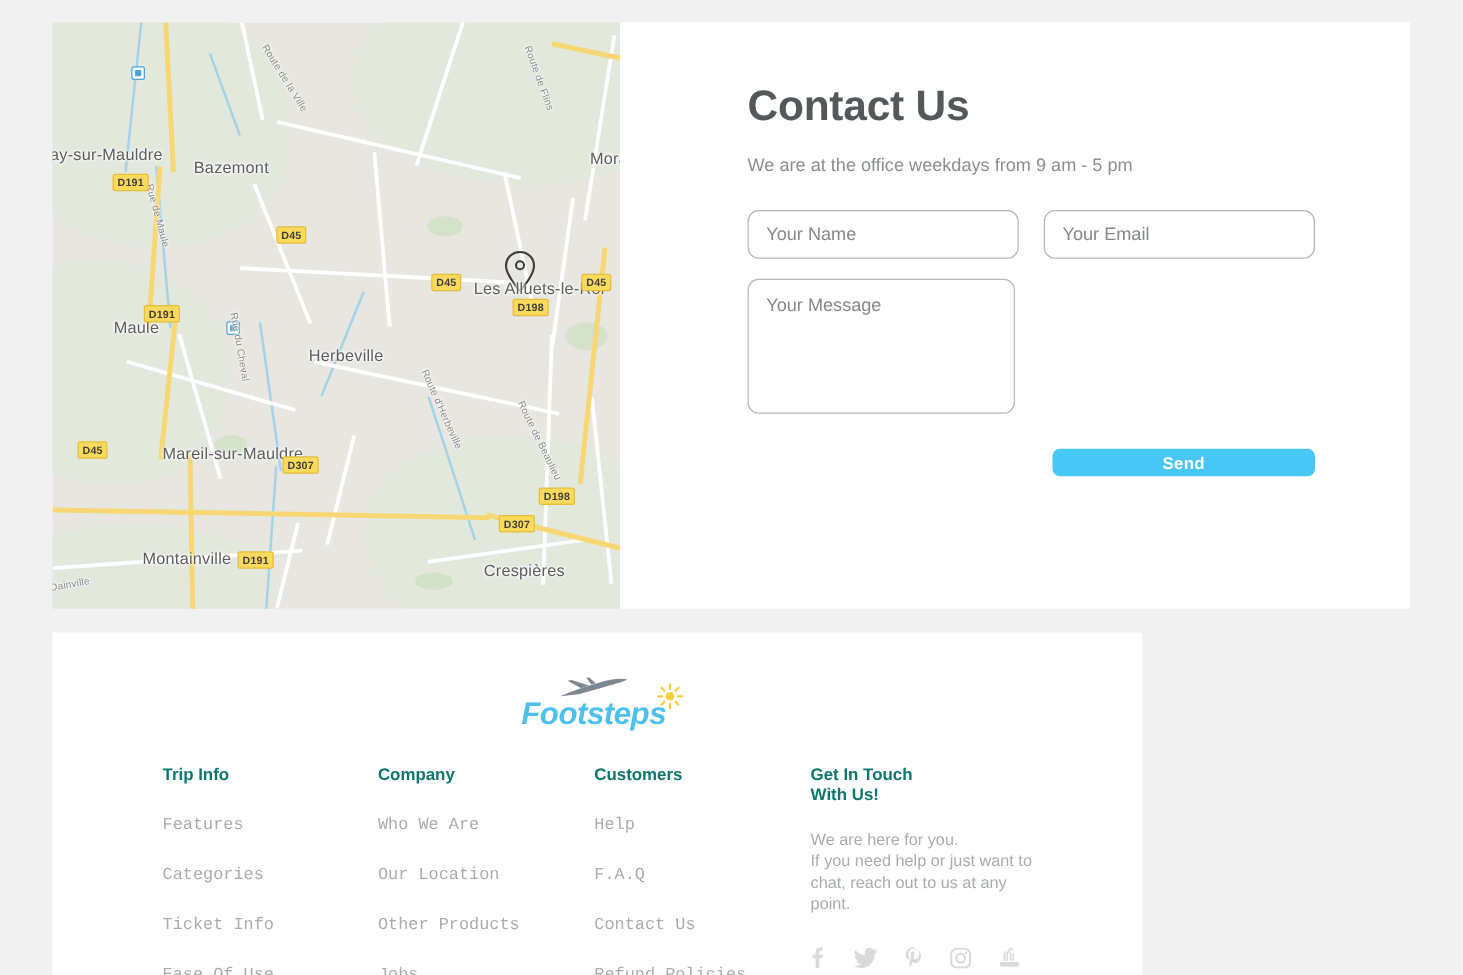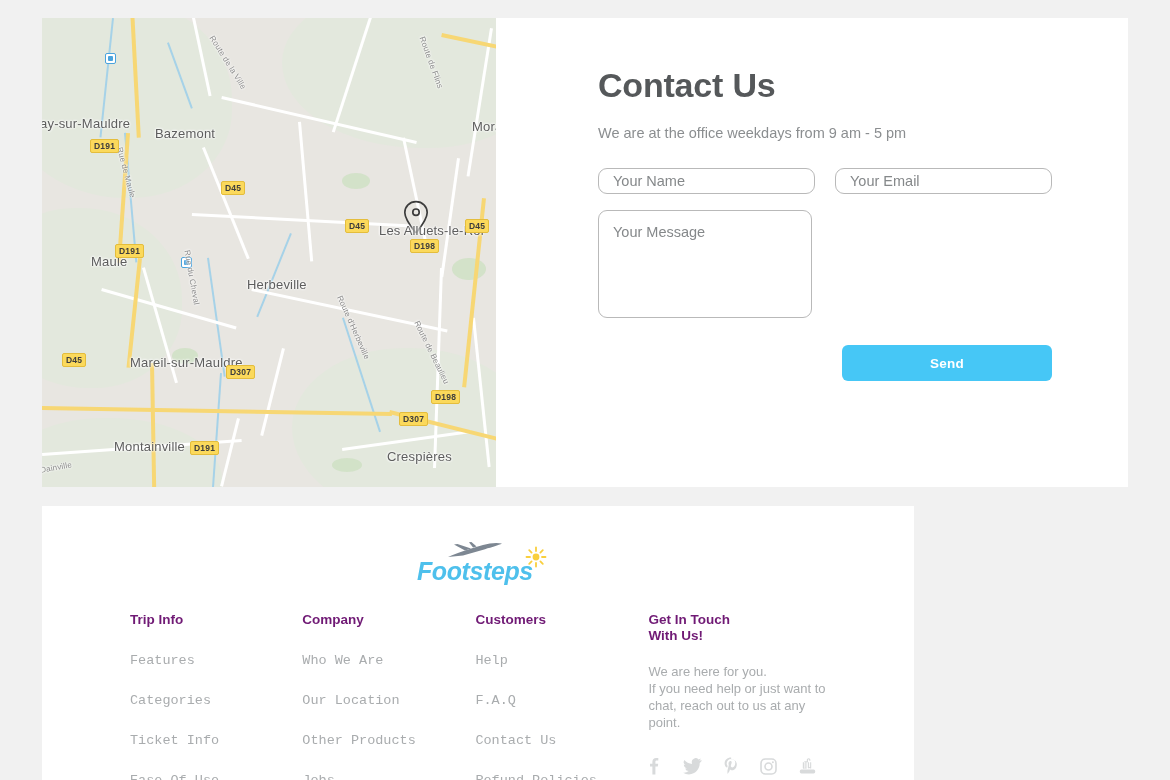--- a/index.html
+++ b/index.html
@@ -118,21 +118,21 @@
   }
   .field-row {
     display: flex;
     gap: 20px;
     margin-top: 27px;
   }
   .fld {
     border: 1px solid #b9b9b9;
     border-radius: 9px;
     background: #ffffff;
-    height: 26px;
+    height: 39px;
     padding: 0 14px;
     font-size: 14.5px;
     color: #55585a;
     font-family: "Liberation Sans", sans-serif;
     outline: none;
   }
   .fld::placeholder { color: #85888a; opacity: 1; }
   .fld.half { flex: 1 1 0; min-width: 0; }
   .fld.full { width: 100%; display: block; margin-top: 16px; }
   textarea.fld {
@@ -141,21 +141,21 @@
     resize: none;
     line-height: 1.4;
     margin-top: 16px;
   }
   .send-row {
     display: flex;
     justify-content: flex-end;
     margin-top: 23px;
   }
   .send-btn {
-    width: 210px; height: 36px;
+    width: 210px; height: 22px;
     background: #46c7f6;
     border: none;
     border-radius: 6px;
     color: #ffffff;
     font-size: 13.5px;
     font-weight: bold;
     font-family: "Liberation Sans", sans-serif;
     cursor: pointer;
     letter-spacing: .2px;
     margin-left: 22px;
@@ -196,21 +196,21 @@
     margin-top: 18px;
   }
   .col { }
   .col-1 { width: 233px; }
   .col-2 { width: 234px; }
   .col-3 { width: 234px; }
   .col-4 { width: 240px; }
   .col-head {
     font-size: 13.5px;
     font-weight: bold;
-    color: #701a75;
+    color: #0f766e;
     margin-bottom: 9px;
     line-height: 16px;
   }
   .col-link {
     font-size: 13.5px;
     color: #a9acae;
     margin-top: 25px;
     display: block;
     text-decoration: none;
     cursor: pointer;

